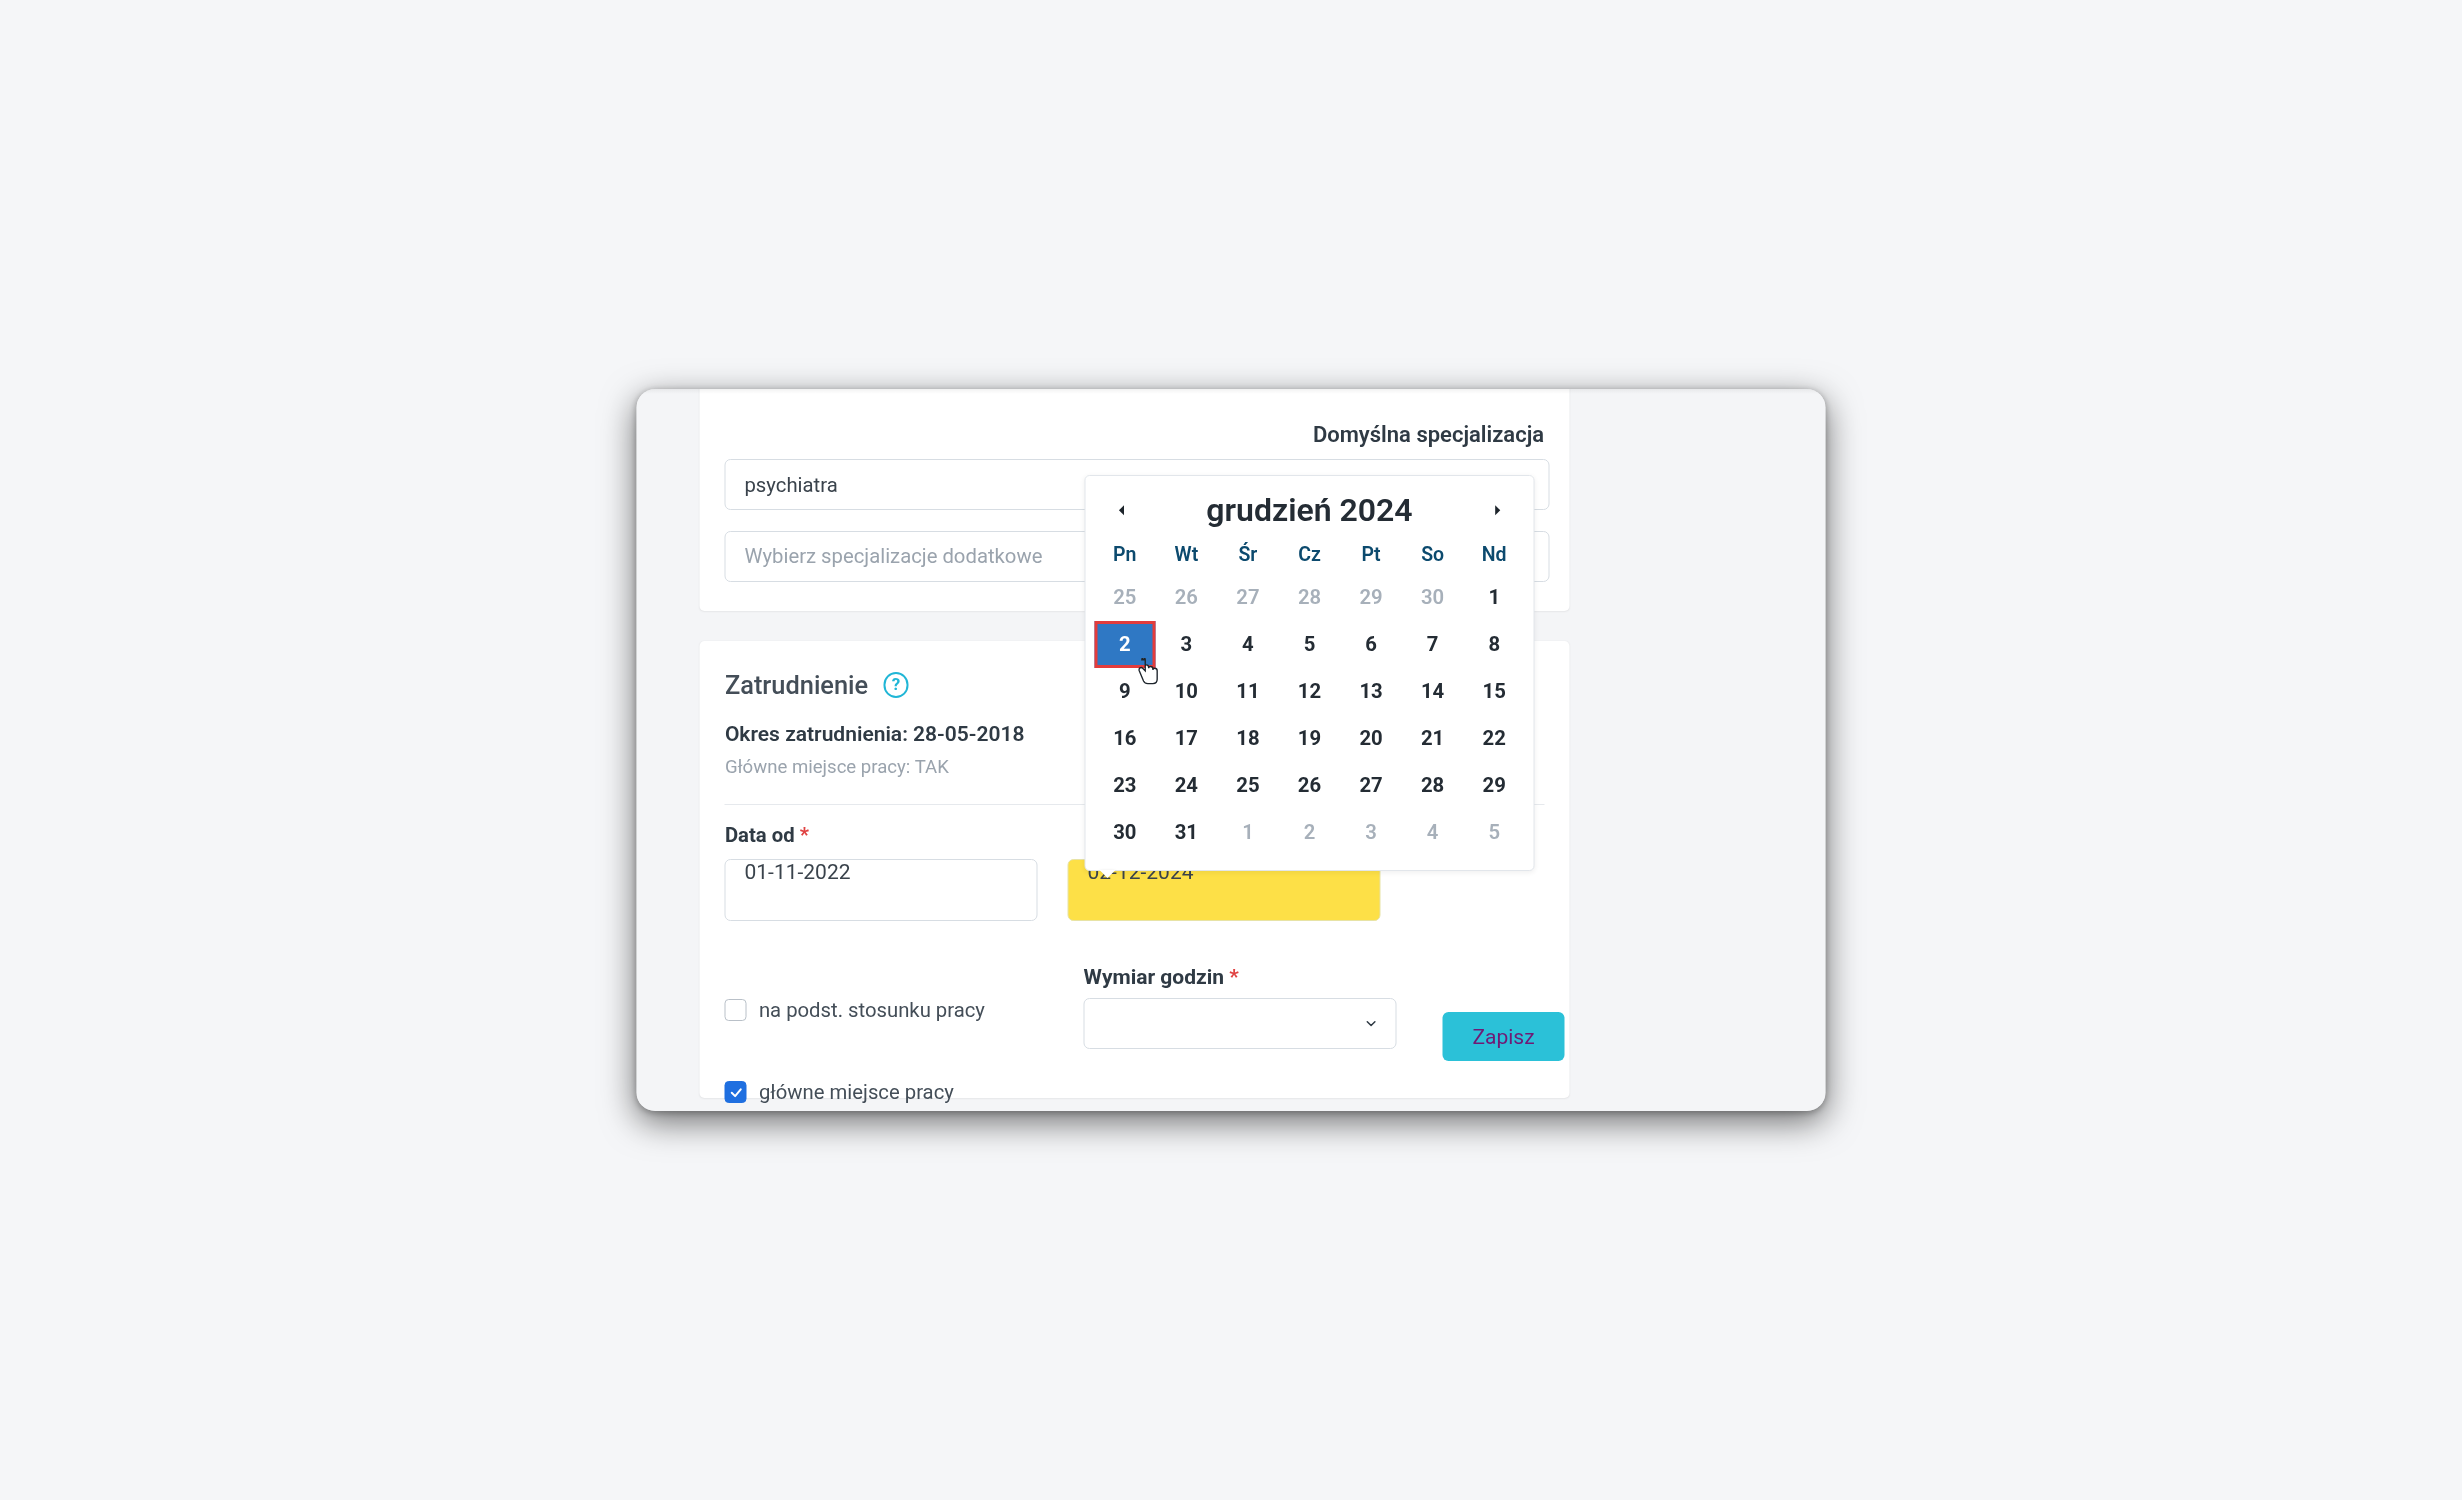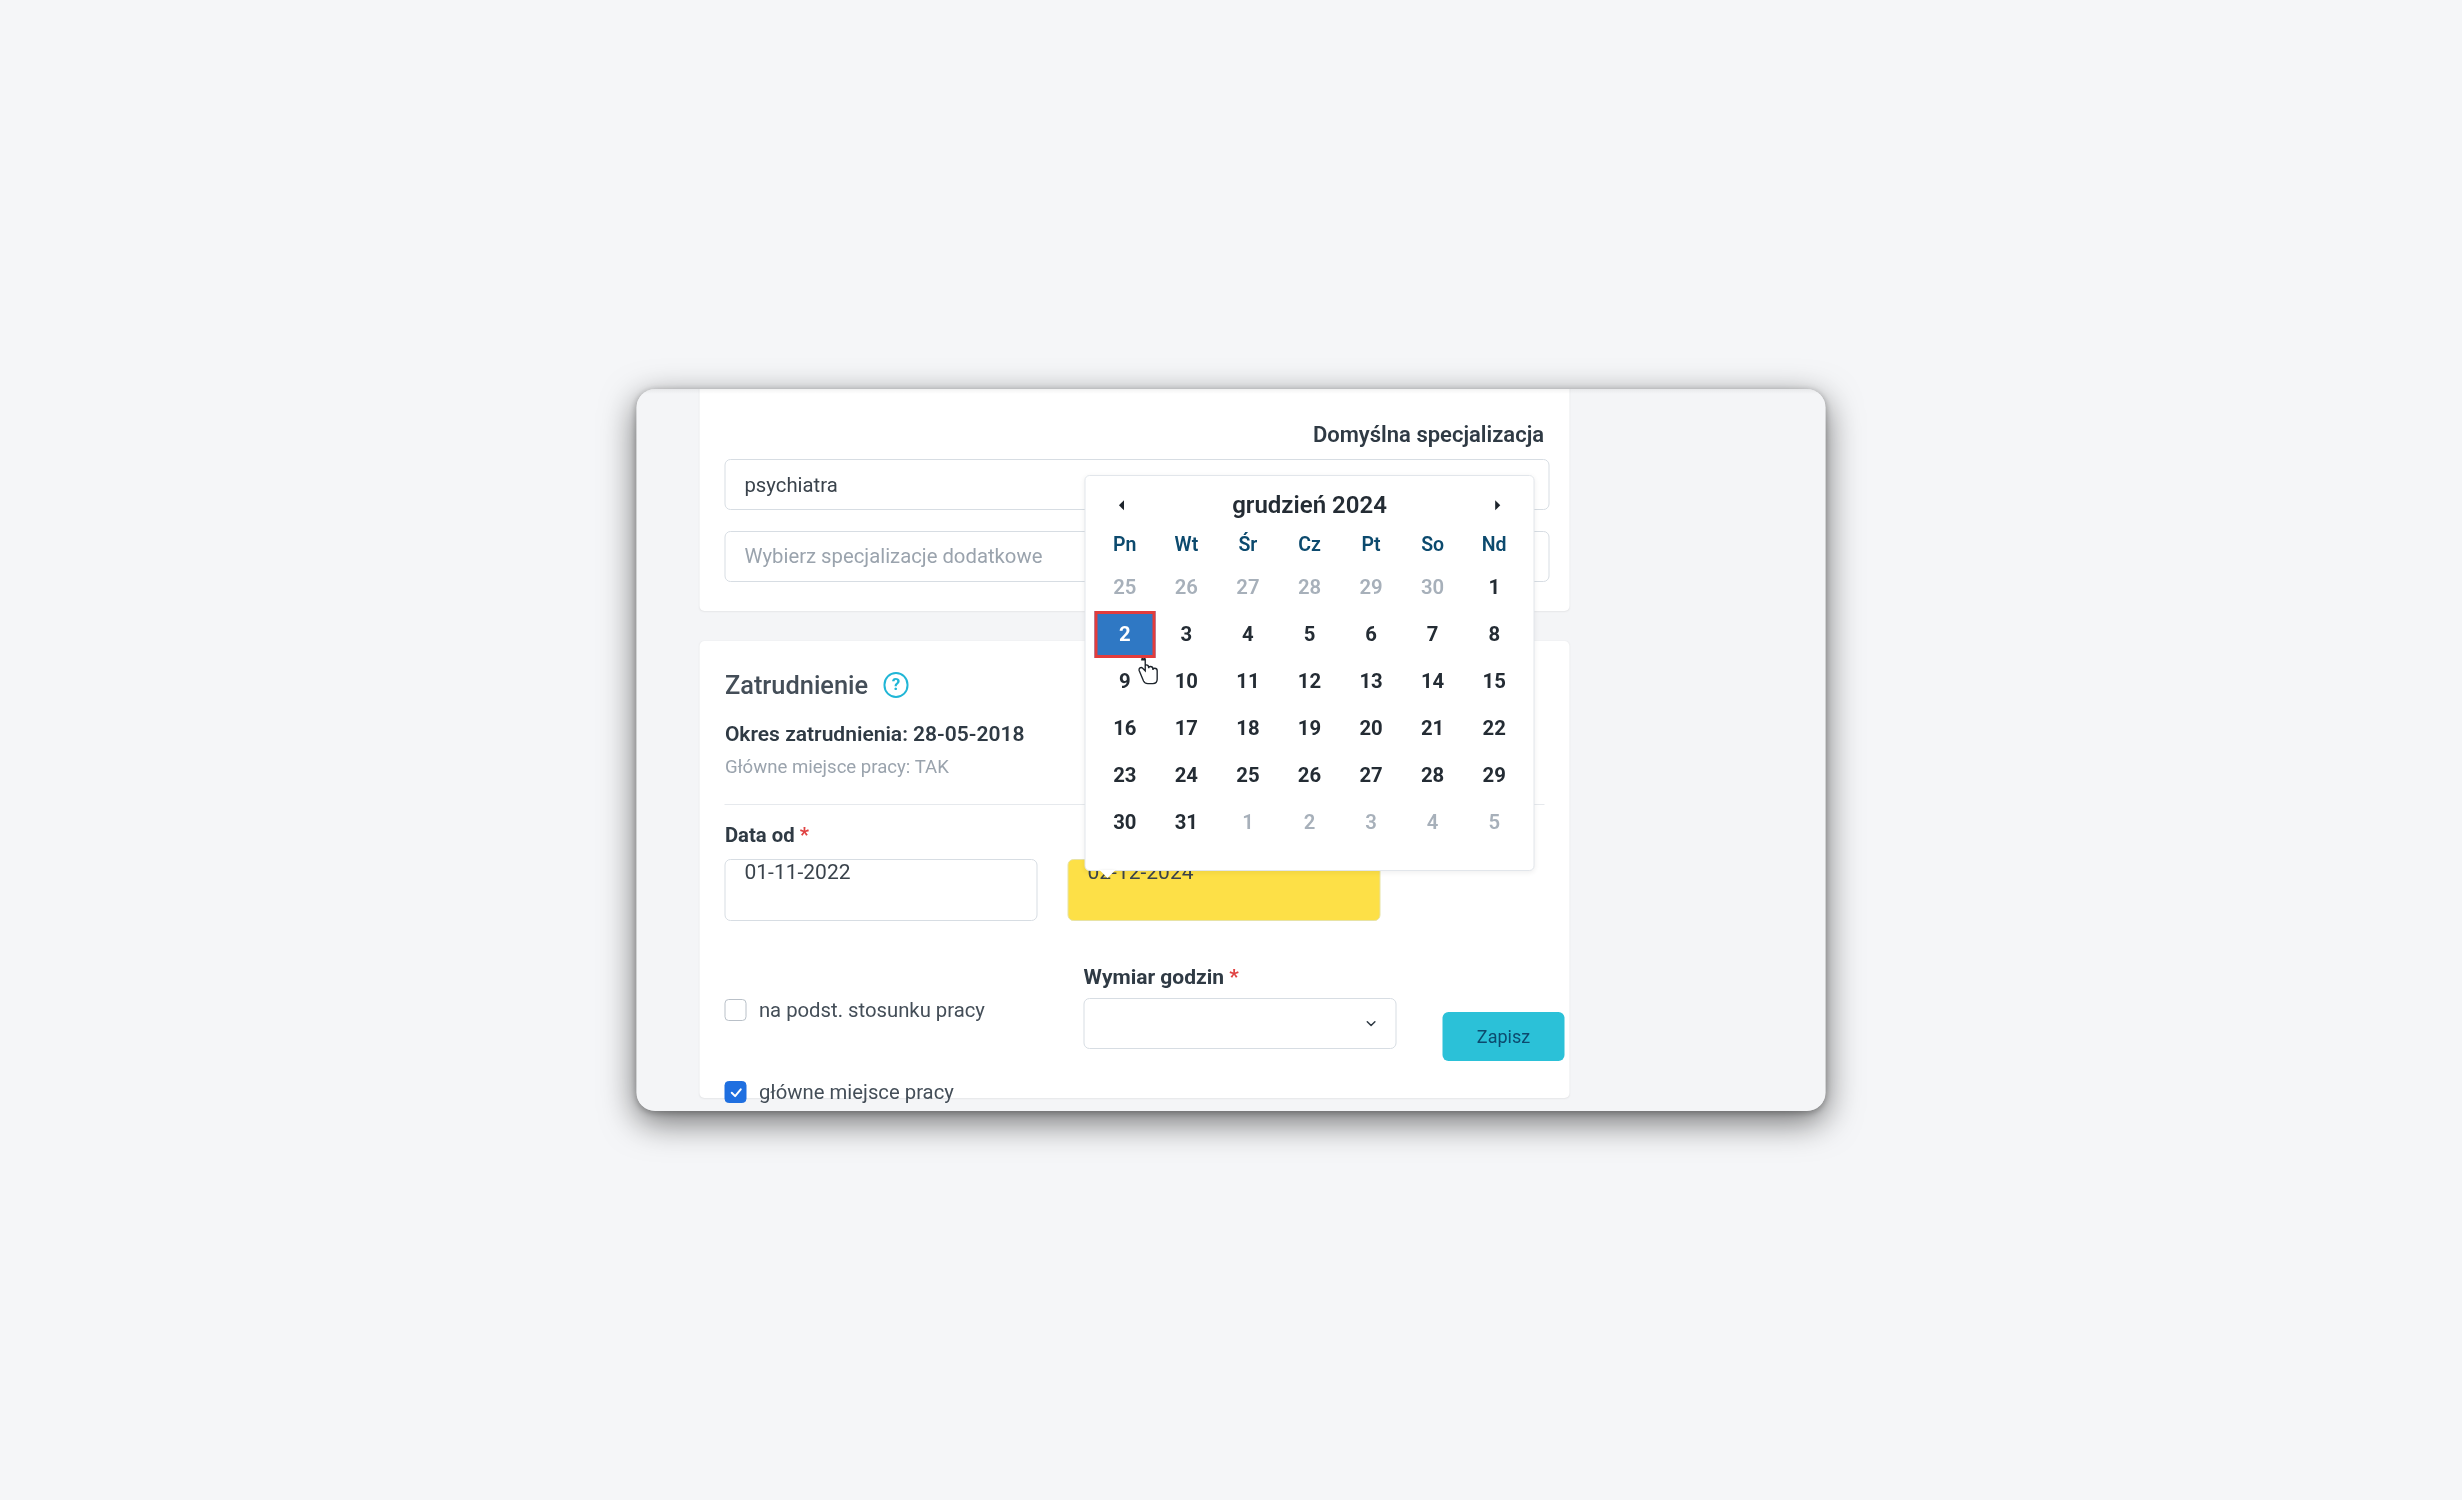--- a/index.html
+++ b/index.html
@@ -184,22 +184,22 @@
   .select .caret { width: 15.2px; height: 15.2px; }
 
   .save-btn {
     position: absolute;
     right: 30.5px;
     bottom: 41px;
     width: 122px;
     height: 49px;
     background: #2bc1d8;
     border-radius: 6px;
-    color: #0c4a6e;
-    font-size: 18px;
+    color: #701a75;
+    font-size: 21px;
     display: flex;
     align-items: center;
     justify-content: center;
   }
 
   
   .dp {
     position: absolute;
     left: 448px;
     top: 86px;
@@ -225,21 +225,21 @@
   .dp-head {
     display: flex;
     align-items: center;
     justify-content: space-between;
     padding: 3.4px 17px 6.8px 17px;
   }
   .dp-nav {
     width: 22px; height: 22px; display:flex; align-items:center; justify-content:center;
   }
   .dp-title {
-    font-size: 24px;
+    font-size: 32px;
     font-weight: 600;
     color: #242c34;
   }
   .dp-grid {
     display: grid;
     grid-template-columns: repeat(7, 1fr);
     text-align: center;
   }
   .dp-dow {
     font-size: 19.5px;

